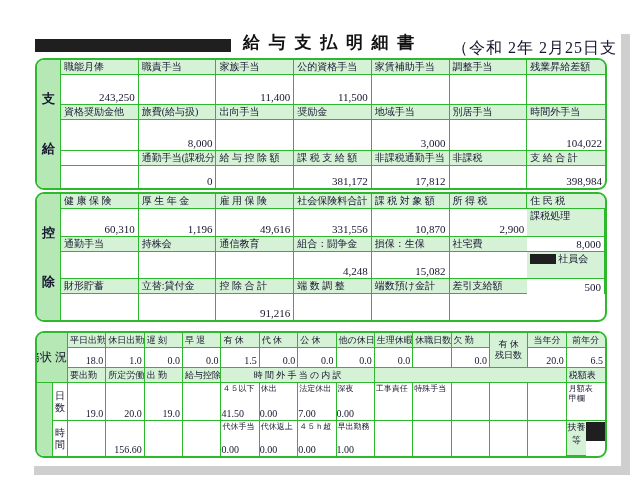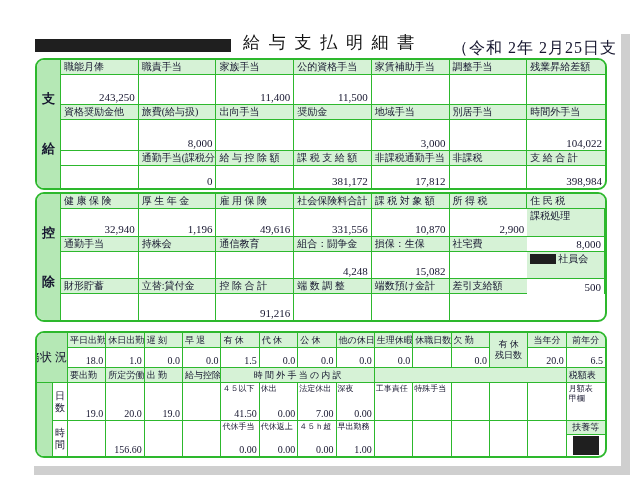--- a/index.html
+++ b/index.html
@@ -14,21 +14,21 @@
     position:relative;background:#ffffff;overflow:hidden;
     font-family:"Liberation Serif","DejaVu Serif",serif;color:var(--tx);
   }
   
   .strip-r{position:absolute;left:621px;top:34px;width:9px;height:432px;background:#cfcfcf}
   .strip-b{position:absolute;left:34px;top:466px;width:596px;height:9px;background:#cfcfcf}
 
   
   .redbar{position:absolute;left:35px;top:39px;width:196px;height:13px;background:#1f1f1f}
   .title{position:absolute;left:243px;top:31px;font-family:"Liberation Sans","DejaVu Sans",sans-serif;
-         font-weight:normal;font-size:17px;letter-spacing:2px;color:#111}
+         font-weight:bold;font-size:17px;letter-spacing:2px;color:#111}
   .pay-date{position:absolute;left:452px;top:38px;font-size:16px;letter-spacing:1px}
 
   
   .sec{position:absolute;left:35px;width:572px;display:grid;border:2px solid var(--g);
        border-radius:9px;overflow:hidden;background:#fff}
   .s1{top:58px;height:132px;grid-template-columns:24px repeat(7,1fr);
       grid-template-rows:15px 30px 15px 31px 15px auto}
   .s2{top:192px;height:130px;grid-template-columns:24px repeat(7,1fr);
       grid-template-rows:15px 28px 15px 27px 15px auto}
   .s3{top:331px;height:127px;grid-template-columns:16px 15px repeat(14,1fr);
@@ -57,23 +57,23 @@
         display:flex;flex-direction:column;justify-content:center;align-items:center;
         font-size:10px;line-height:12px}
   .h3{background:var(--hbg);font-size:9px;line-height:14px;padding-left:2px;white-space:nowrap}
   .hc{text-align:center;padding-left:0}
   .v3{display:flex;align-items:flex-end;justify-content:flex-end;font-size:10px;
       padding:0 2px 1px 0;white-space:nowrap}
   .leave{background:var(--hbg);display:flex;flex-direction:column;justify-content:center;
          align-items:center;font-size:9px;line-height:11px}
   .sub{display:flex;flex-direction:column;justify-content:space-between}
   .sub .sl{font-size:8px;line-height:9px;padding:1px 0 0 1px;white-space:nowrap}
-  .sub .sv{font-size:10px;text-align:right;padding:0 2px 1px 0}
+  .sub .sv{font-size:10px;padding:0 2px 1px 0}
   .taxcell{font-size:8px;line-height:10px;padding:1px 0 12px 2px}
-  .depcell{display:flex;flex-direction:column}
+  .depcell{display:flex;}
   .depband{background:var(--hbg);font-size:9px;line-height:13px;text-align:center;
            border-bottom:1px solid var(--g)}
   .bbox{width:26px;height:19px;background:#1f1f1f;margin:1px auto 0 auto}
 </style>
 </head>
 <body>
 
 <div class="strip-r"></div>
 <div class="strip-b"></div>
 
@@ -135,21 +135,21 @@
     <span>控</span>
     <span>除</span>
   </div>
   <div class="c h">健 康 保 険</div>
   <div class="c h">厚 生 年 金</div>
   <div class="c h">雇 用 保 険</div>
   <div class="c h">社会保険料合計</div>
   <div class="c h">課 税 対 象 額</div>
   <div class="c h">所 得 税</div>
   <div class="c h nr">住 民 税</div>
-  <div class="c v">32,940</div>
+  <div class="c v">60,310</div>
   <div class="c v">1,196</div>
   <div class="c v">49,616</div>
   <div class="c v">331,556</div>
   <div class="c v">10,870</div>
   <div class="c v nr">2,900</div>
   <div class="c h">課税処理</div>
   <div class="c h">通勤手当</div>
   <div class="c h">持株会</div>
   <div class="c h">通信教育</div>
   <div class="c h">組合：闘争金</div>

